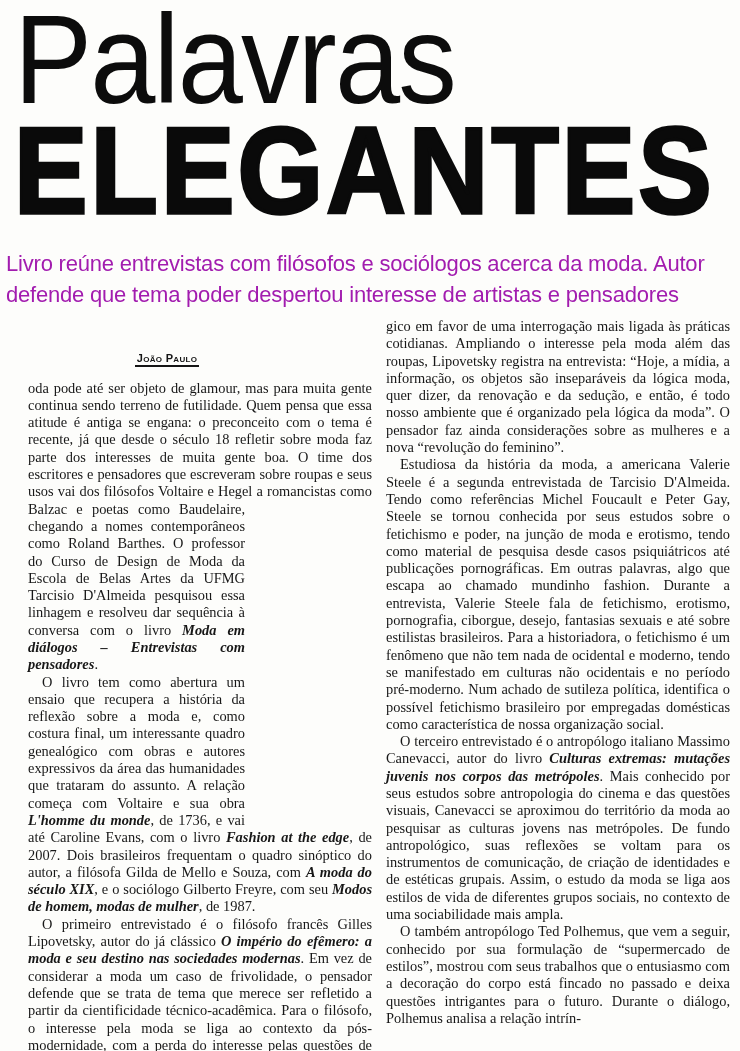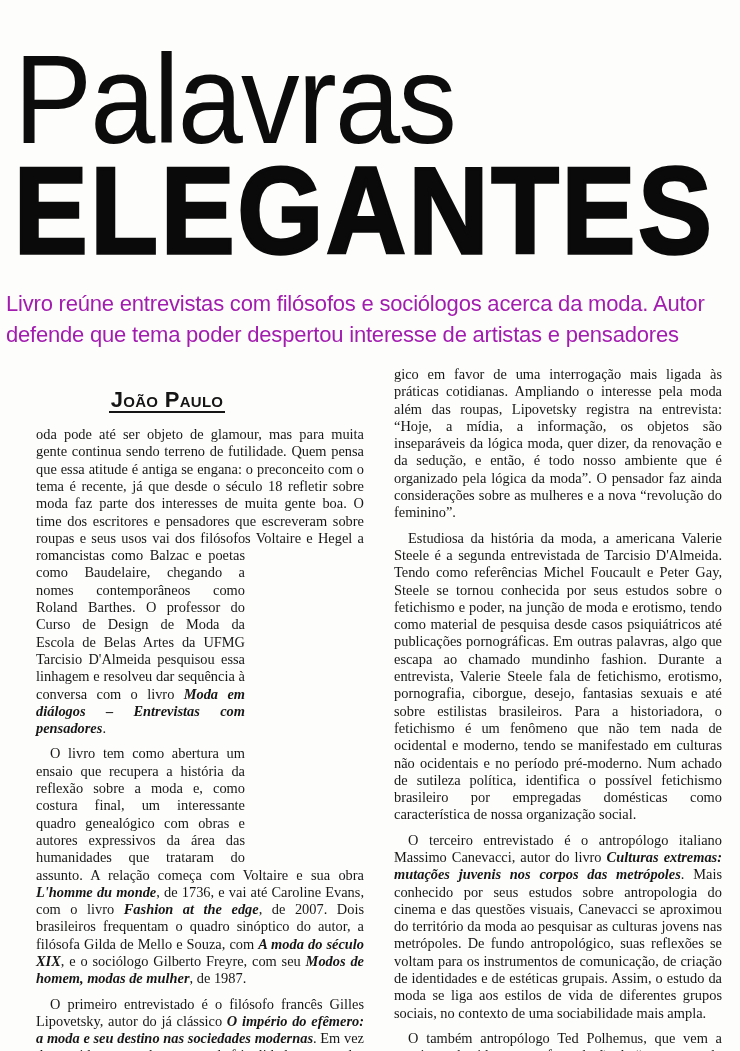--- a/index.html
+++ b/index.html
@@ -10,21 +10,21 @@
   }
   .page {
     position: relative;
     width: 740px; height: 1051px;
     background: #fdfdfb;
     color: #141414;
     overflow: hidden;
   }
 
   
-  .masthead { padding-top: 2px; margin-top: 40px; }
+  .masthead { padding-top: 2px; }
   .title-light {
     margin: 0 0 0 14px;
     font-family: "Liberation Sans", sans-serif;
     font-weight: 400;
     font-size: 126px;
     line-height: 0.92;
     letter-spacing: -2px;
     color: #0c0c0c;
     white-space: nowrap;
     transform: scaleX(0.93);
@@ -69,36 +69,36 @@
   .byline-wrap {
     text-align: center;
     margin: 30px 0 13px 0;
     transform: translateX(-33px);
   }
   .byline {
     display: inline-block;
     font-family: "Liberation Sans", sans-serif;
     font-weight: bold;
     font-variant: small-caps;
-    font-size: 22px;
+    font-size: 11px;
     letter-spacing: 0.3px;
     color: #151515;
     border-bottom: 2px solid #151515;
     padding: 0 2px 0 2px;
     line-height: 1.05;
   }
 
   .body-text {
     font-size: 14.4px;
     line-height: 17.3px;
     text-align: justify;
     color: #171717;
     hyphens: auto;
   }
-  .body-text p { margin: 8px; }
+  .body-text p { margin: 0; }
   .body-text p + p { text-indent: 14px; }
   .body-text i { font-style: italic; font-weight: bold; }
 
   
   .push-r  { float: right; width: 0;     height: 138px; }
   .cutout-r{ float: right; clear: right; width: 127px; height: 296px; }
   .push-l  { float: left;  width: 0;     height: 86px;  }
 </style>
 </head>
 <body>

